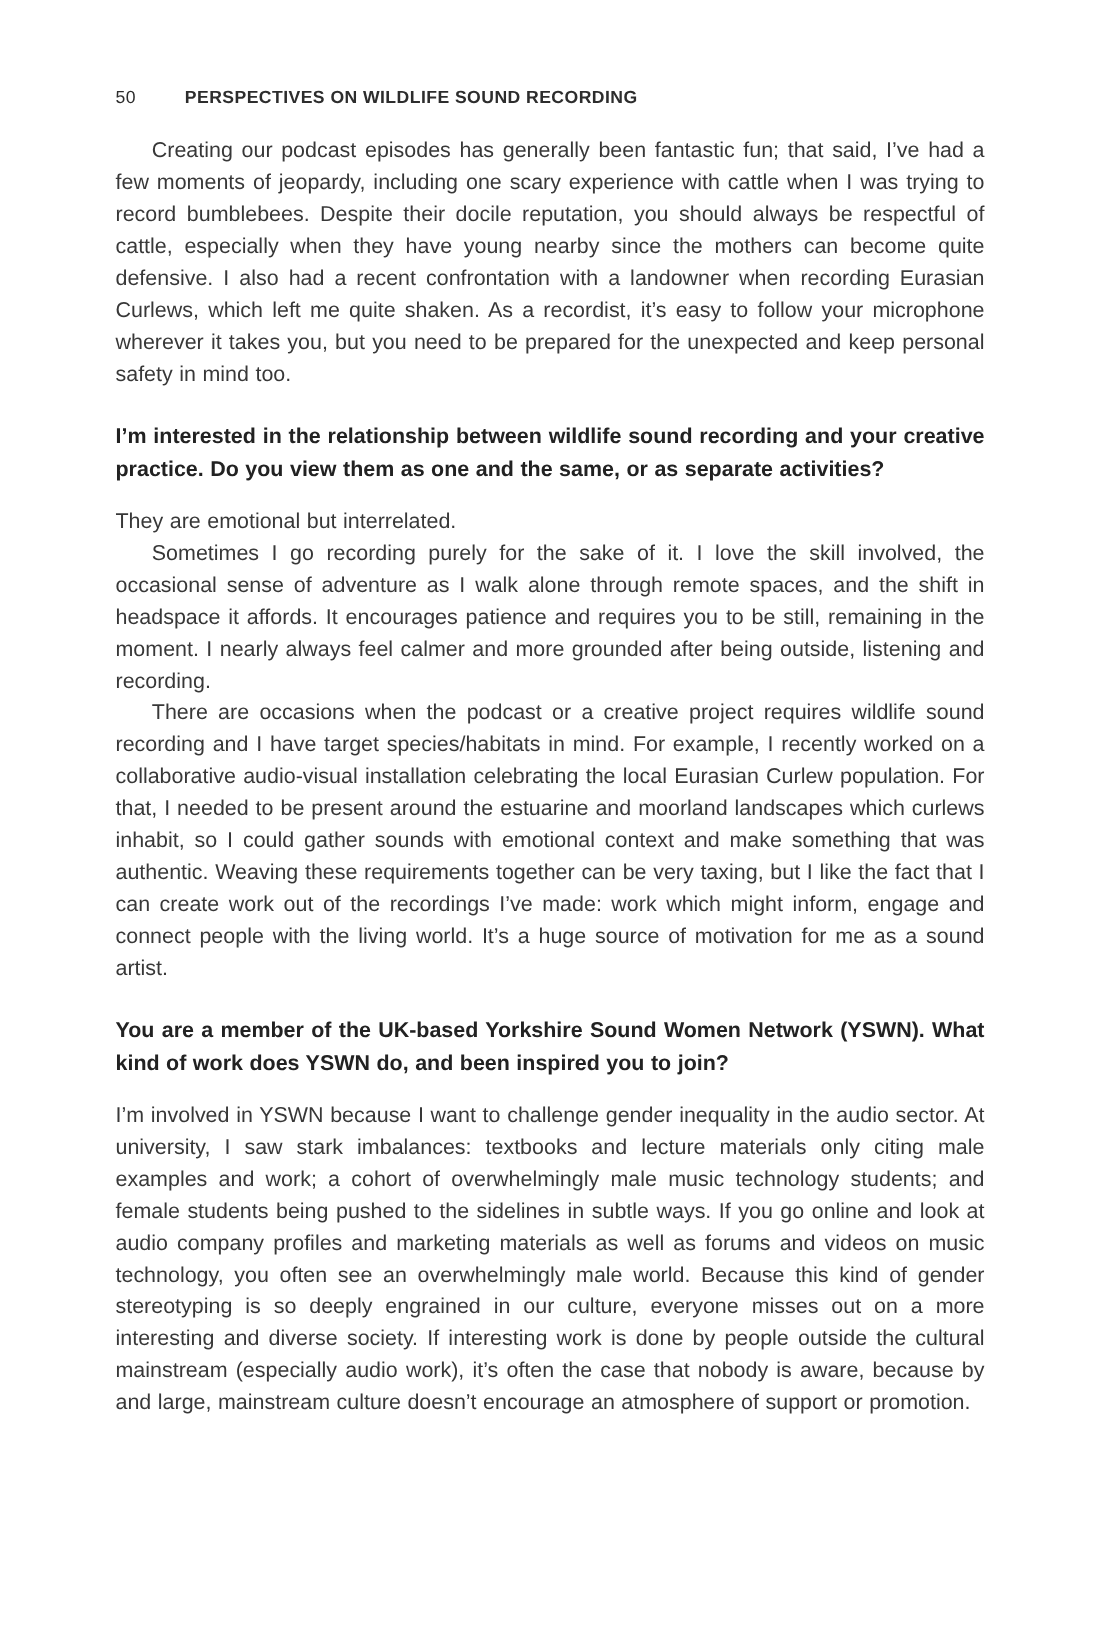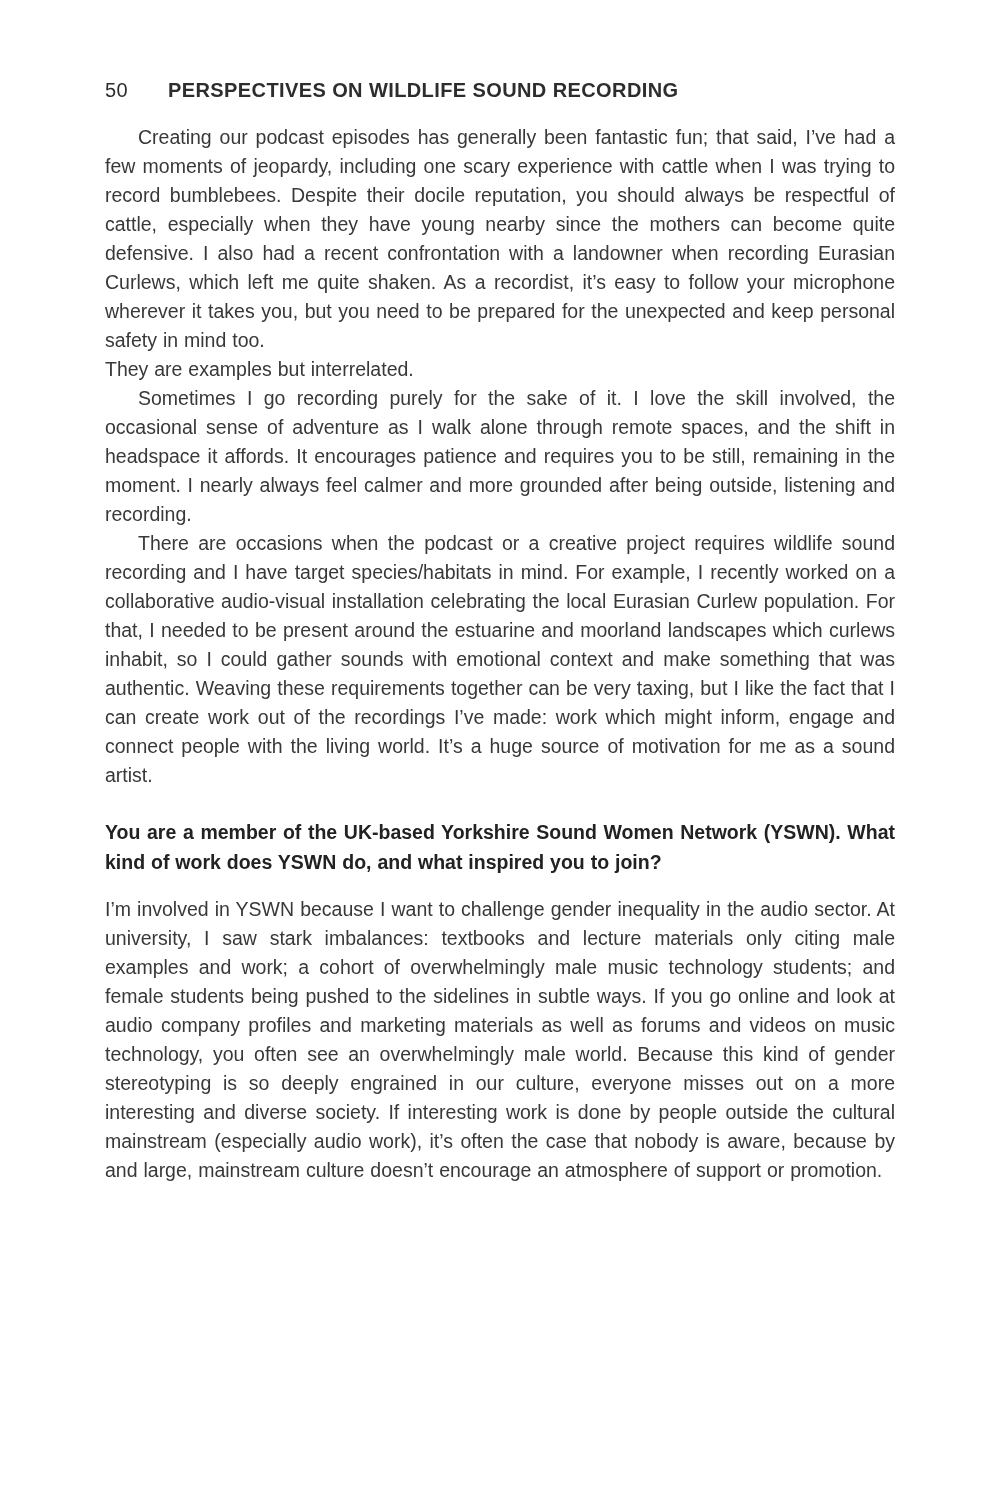--- a/index.html
+++ b/index.html
@@ -14,21 +14,21 @@
     background: #ffffff;
     box-sizing: border-box;
     padding: 80px 105px 0 105px;
     overflow: hidden;
     font-family: "Liberation Sans", "DejaVu Sans", sans-serif;
     color: #383838;
   }
   .running-head {
     display: flex;
     align-items: baseline;
-    font-size: 20px;
+    font-size: 16px;
     line-height: 20px;
     color: #2d2d2d;
     letter-spacing: 0.4px;
     margin-bottom: 23px;
   }
   .running-head .page-number {
     min-width: 63px;
   }
   .running-head .head-title {
     text-transform: uppercase;
@@ -64,26 +64,27 @@
 
   <div class="running-head">
     <span class="page-number">50</span>
     <span class="head-title">PERSPECTIVES ON WILDLIFE SOUND RECORDING</span>
   </div>
 
   <div class="body-text">
 
     <p class="para indent">Creating our podcast episodes has generally been fantastic fun; that said, I’ve had a few moments of jeopardy, including one scary experience with cattle when I was trying to record bumblebees. Despite their docile reputation, you should always be respectful of cattle, especially when they have young nearby since the mothers can become quite defensive. I also had a recent confrontation with a landowner when recording Eurasian Curlews, which left me quite shaken. As a recordist, it’s easy to follow your microphone wherever it takes you, but you need to be prepared for the unexpected and keep personal safety in mind too.</p>
 
+    <h2 class="question">I’m interested in the relationship between wildlife sound recording and your creative practice. Do you view them as one and the same, or as separate activities?</h2>
 
-    <p class="para">They are examples but interrelated.</p>
+    <p class="para">They are emotional but interrelated.</p>
 
     <p class="para indent">Sometimes I go recording purely for the sake of it. I love the skill involved, the occasional sense of adventure as I walk alone through remote spaces, and the shift in headspace it affords. It encourages patience and requires you to be still, remaining in the moment. I nearly always feel calmer and more grounded after being outside, listening and recording.</p>
 
     <p class="para indent">There are occasions when the podcast or a creative project requires wildlife sound recording and I have target species/habitats in mind. For example, I recently worked on a collaborative audio-visual installation celebrating the local Eurasian Curlew population. For that, I needed to be present around the estuarine and moorland landscapes which curlews inhabit, so I could gather sounds with emotional context and make something that was authentic. Weaving these requirements together can be very taxing, but I like the fact that I can create work out of the recordings I’ve made: work which might inform, engage and connect people with the living world. It’s a huge source of motivation for me as a sound artist.</p>
 
-    <h2 class="question">You are a member of the UK-based Yorkshire Sound Women Network (YSWN). What kind of work does YSWN do, and what inspired you to join?</h2>
+    <h2 class="question">You are a member of the UK-based Yorkshire Sound Women Network (YSWN). What kind of work does YSWN do, and been inspired you to join?</h2>
 
     <p class="para">I’m involved in YSWN because I want to challenge gender inequality in the audio sector. At university, I saw stark imbalances: textbooks and lecture materials only citing male examples and work; a cohort of overwhelmingly male music technology students; and female students being pushed to the sidelines in subtle ways. If you go online and look at audio company profiles and marketing materials as well as forums and videos on music technology, you often see an overwhelmingly male world. Because this kind of gender stereotyping is so deeply engrained in our culture, everyone misses out on a more interesting and diverse society. If interesting work is done by people outside the cultural mainstream (especially audio work), it’s often the case that nobody is aware, because by and large, mainstream culture doesn’t encourage an atmosphere of support or promotion.</p>
 
   </div>
 
 </div>
 
 </body></html>

